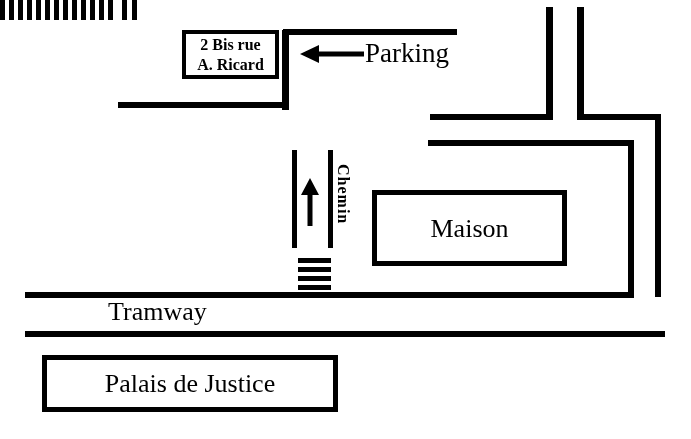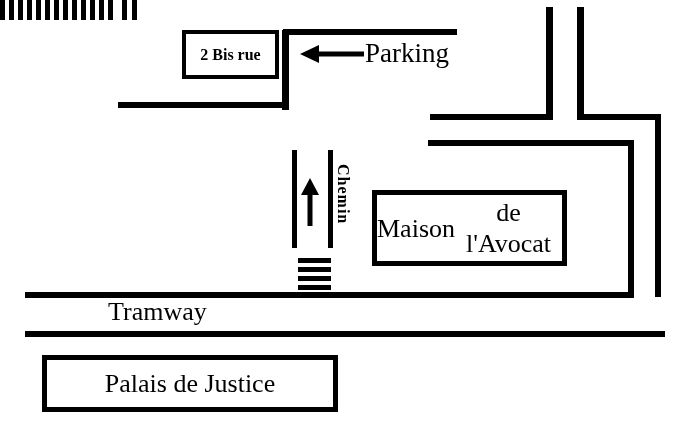--- a/index.html
+++ b/index.html
@@ -6,21 +6,21 @@
   #map-canvas{
     position:relative;
     width:691px;height:439px;
     background:#ffffff;
     font-family:"Liberation Serif", serif;
     color:#000;
     overflow:hidden;
   }
   .road{position:absolute;background:#000;}
   .box{position:absolute;background:#fff;border:4px solid #000;box-sizing:border-box;
-       display:flex;flex-direction:row;align-items:center;justify-content:center;
+       display:flex;flex-direction:column;align-items:center;justify-content:center;
        text-align:center;}
   .label{position:absolute;white-space:nowrap;}
   svg{display:block;position:absolute;}
   svg polygon{fill:#000;}
 
   
   #address-box{left:182px;top:30px;width:97px;height:49px;font-weight:bold;font-size:16px;line-height:20px;}
 
   
   #parking-label{left:365px;top:38px;font-size:27px;}
@@ -50,20 +50,21 @@
 <body>
 
 <div id="map-canvas">
 
   <div class="road" style="left:282px;top:30px;width:7px;height:80px;"></div>
   <div class="road" style="left:283px;top:29px;width:174px;height:6px;"></div>
   <div class="road" style="left:118px;top:102px;width:171px;height:6px;"></div>
 
   <div class="box" id="address-box">
     <div>2 Bis rue</div>
+    <div>A. Ricard</div>
   </div>
 
   <svg style="left:300px;top:45px;" width="64" height="18" viewBox="0 0 64 18">
     <polygon points="0,9 19,0 19,6.5 64,6.5 64,11.5 19,11.5 19,18"></polygon>
   </svg>
   <div class="label" id="parking-label">Parking</div>
   <div id="parking-hatch">
     <div style="display:flex;">
         <div class="pbar"></div>
         <div class="pbar"></div>
@@ -103,21 +104,20 @@
 
   <div id="crosswalk">
       <div class="cbar"></div>
       <div class="cbar"></div>
       <div class="cbar"></div>
       <div class="cbar"></div>
     </div>
 
   <div class="box" id="maison-box">
     <div>Maison</div>
-    <div>de l'Avocat</div>
   </div>
 
   <div class="road" style="left:25px;top:292px;width:609px;height:6px;"></div>
   <div class="road" style="left:25px;top:331px;width:640px;height:6px;"></div>
   <div class="label" id="tramway-label">Tramway</div>
 
   <div class="box" id="palais-box">
     <div>Palais de Justice</div>
   </div>
 

